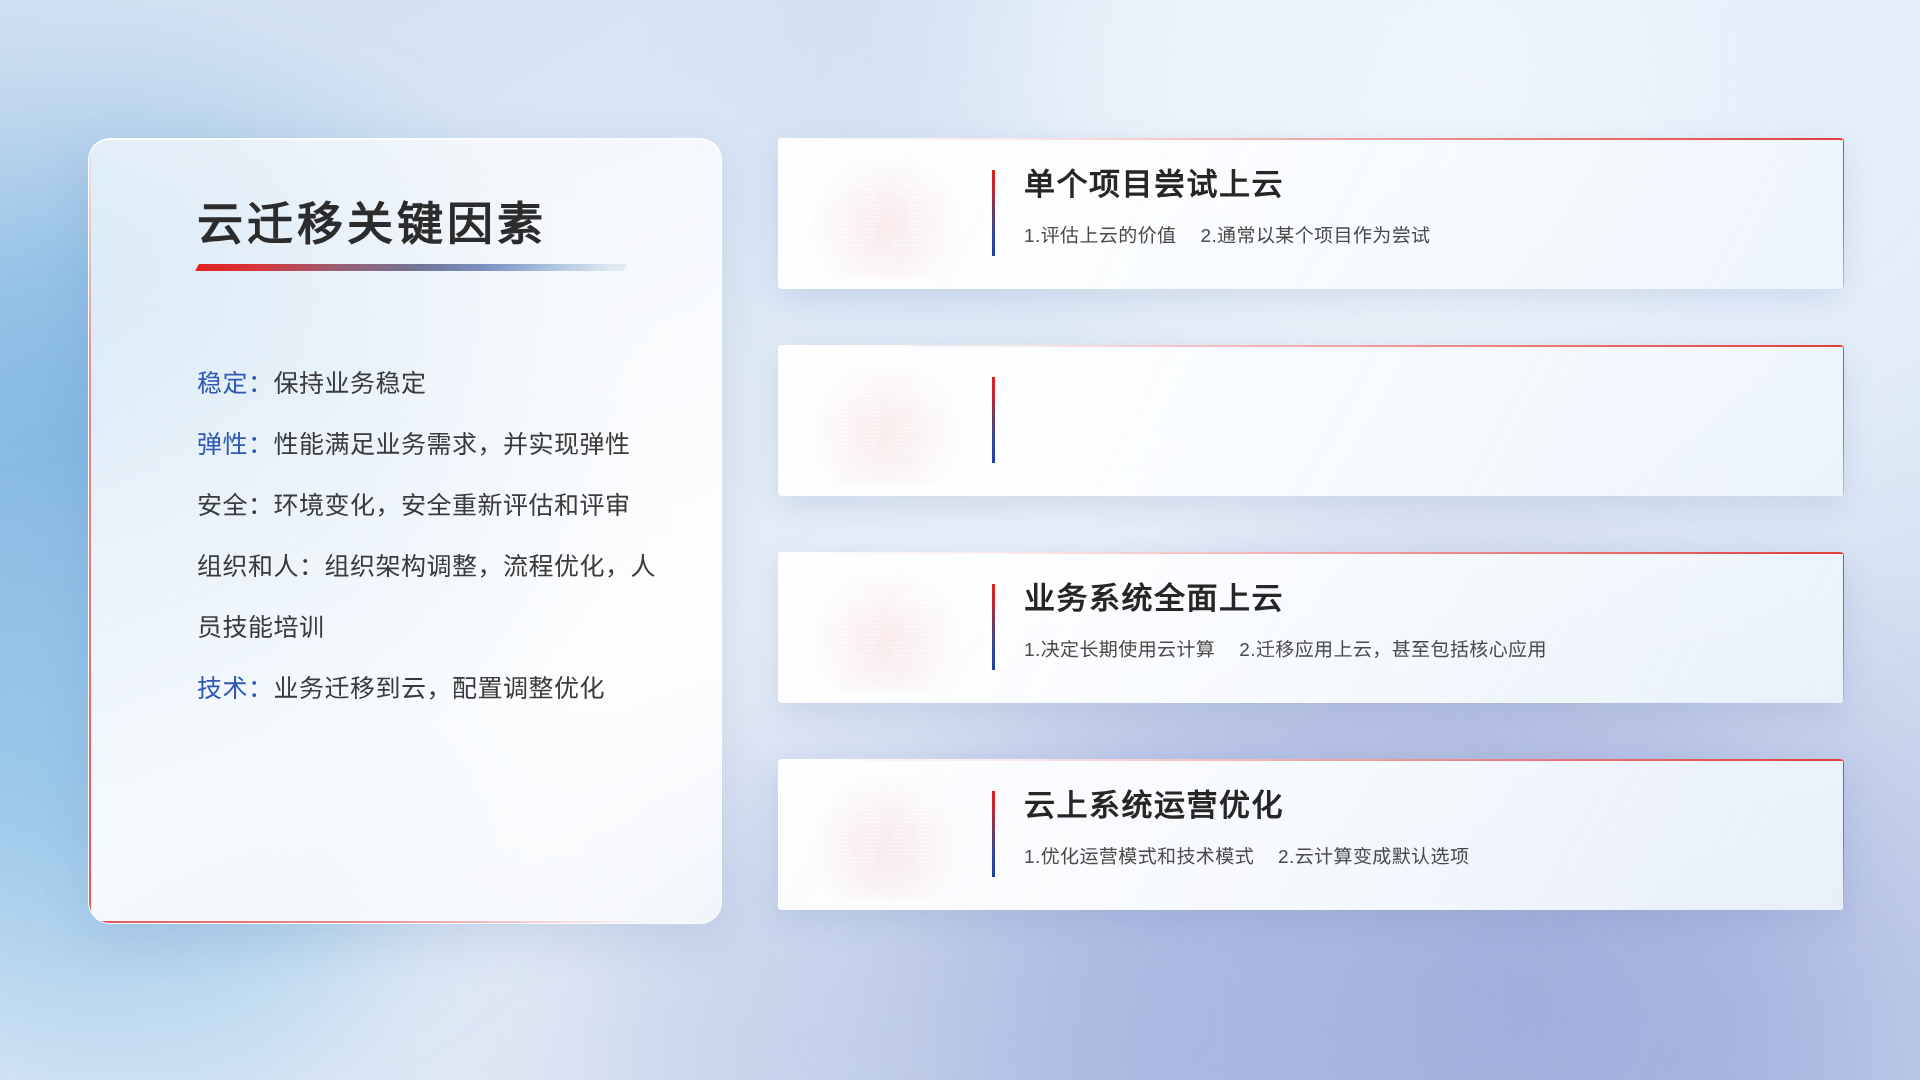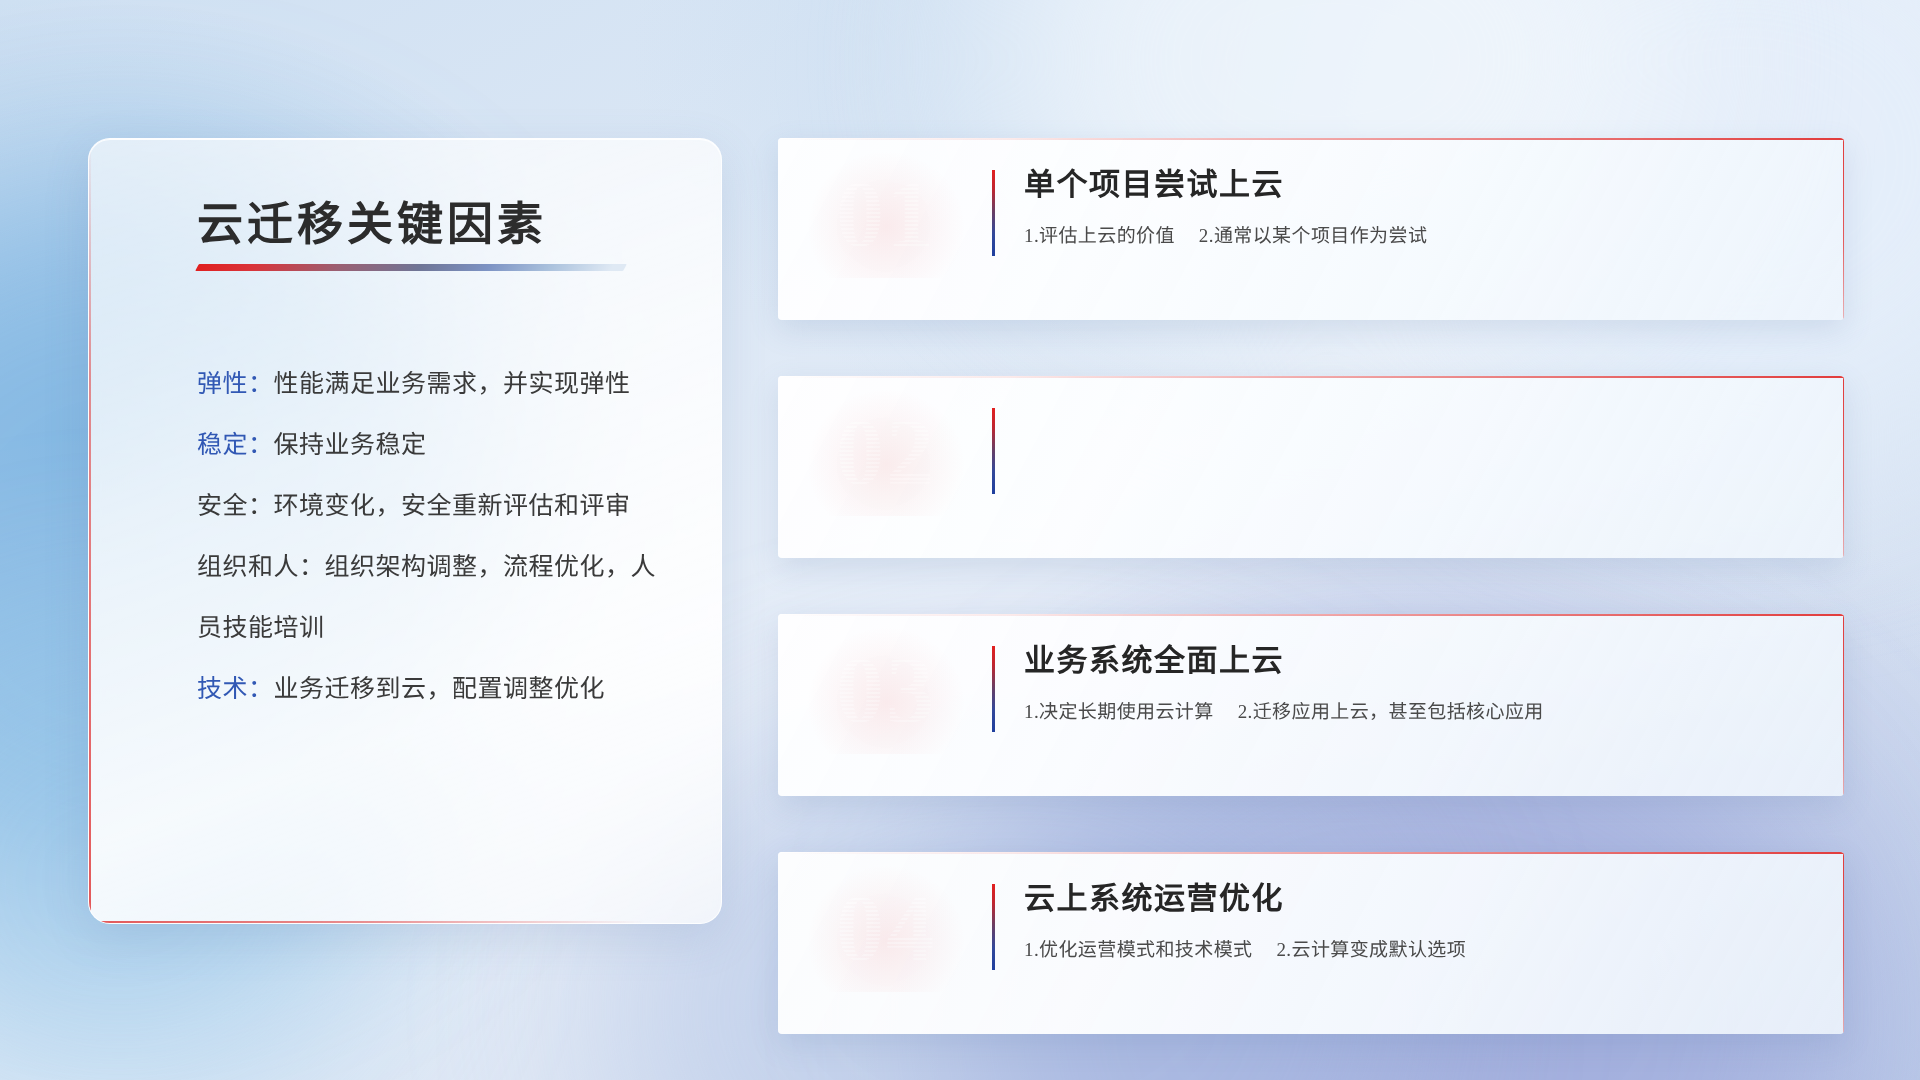--- a/index.html
+++ b/index.html
@@ -98,31 +98,30 @@
   .f-text { color:#3a3a3a; }
 
   
   #cards {
     position:absolute;
     left:778px; top:138px;
     width:1066px;
   }
   .card {
     position:relative;
-    height:182px;
+    height:151px;
     margin-bottom:56px;
     border-radius:4px;
     background:linear-gradient(118deg,
         rgba(255,255,255,0.94) 0%,
         rgba(252,253,255,0.97) 32%,
         rgba(246,250,254,0.95) 62%,
         rgba(238,245,252,0.88) 100%);
     box-shadow:0 10px 30px rgba(86,118,168,0.16), 0 1px 0 rgba(255,255,255,0.9) inset;
     overflow:hidden;
-    font-family:Liberation Serif, serif;
   }
   
   .card::before{
     content:"";
     position:absolute; left:0; right:0; top:0; height:1.5px;
     background:linear-gradient(90deg, rgba(224,50,50,0.0) 0%, rgba(224,50,50,0.10) 22%, rgba(224,50,50,0.55) 62%, rgba(224,50,50,0.95) 100%);
   }
   .card::after{
     content:"";
     position:absolute; right:0; top:0; bottom:0; width:1.5px;
@@ -200,22 +199,22 @@
   <div class="bg-blob blob-b"></div>
   <div class="bg-blob blob-c"></div>
   <div class="bg-blob blob-d"></div>
   <div class="bg-blob blob-e"></div>
   <div class="bg-blob blob-f"></div>
 
   <section id="left-panel">
     <h1 id="panel-title">云迁移关键因素</h1>
     <div id="panel-rule"></div>
     <div id="factor-list">
+        <div class="factor-row"><span class="f-label accent">稳定：</span><span class="f-text">保持业务稳定</span></div>
         <div class="factor-row"><span class="f-label accent">弹性：</span><span class="f-text">性能满足业务需求，并实现弹性</span></div>
-        <div class="factor-row"><span class="f-label accent">稳定：</span><span class="f-text">保持业务稳定</span></div>
         <div class="factor-row"><span class="f-label">安全：</span><span class="f-text">环境变化，安全重新评估和评审</span></div>
         <div class="factor-row wrap"><span class="f-label">组织和人：</span><span class="f-text">组织架构调整，流程优化，人员技能培训</span></div>
         <div class="factor-row"><span class="f-label accent">技术：</span><span class="f-text">业务迁移到云，配置调整优化</span></div>
       </div>
   </section>
 
   <section id="cards">
       <article class="card">
         <div class="card-num-tint"></div>
         <div class="card-num">01</div>

